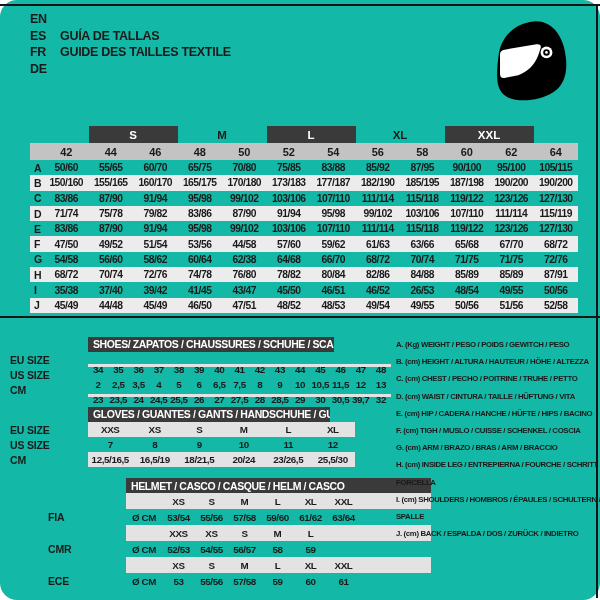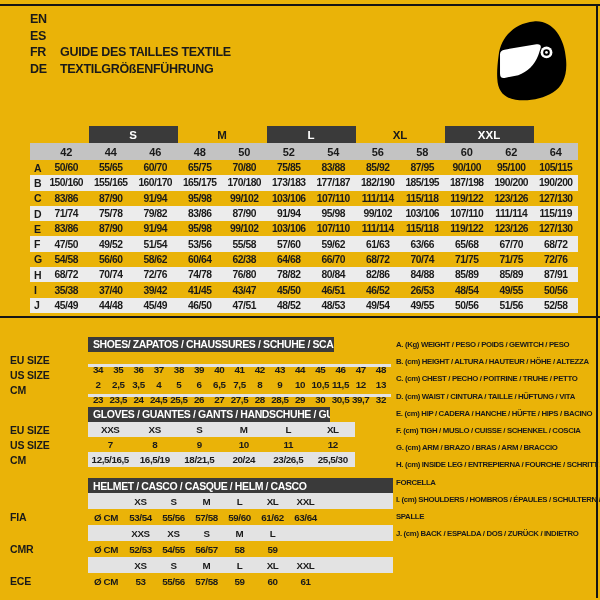--- a/index.html
+++ b/index.html
@@ -2,21 +2,21 @@
 <html><head>
 <meta charset="utf-8">
 <style>
   * { margin:0; padding:0; box-sizing:border-box; }
   html,body { width:600px; height:600px; }
   body {
     background:#fff; color:#1a1a1a;
     font-family:"Liberation Sans", sans-serif;
     position:relative; overflow:hidden;
   }
-  .page { position:absolute; inset:0; background:#eab308; }
+  .page { position:absolute; inset:0; background:#14b8a6;border-radius:17px; }
 
   .top-border { position:absolute; top:4px; left:0; width:600px; height:2px; background:#151515; }
   .right-border { position:absolute; top:4px; right:2px; width:2px; height:594px; background:#151515; }
 
   
   .lang-header { position:absolute; left:30px; top:11px; }
   .lang-row { display:flex; line-height:16.5px; }
   .lang-code, .lang-text { font-weight:bold; font-size:12.5px; letter-spacing:-0.3px; white-space:nowrap; }
   .lang-code { width:30px; }
 
@@ -34,21 +34,21 @@
   .stripe { background:#ececec; }
   .rlabel { font-size:10.5px; display:flex; align-items:center; padding-left:4px; }
   .tcell { font-size:10.3px; letter-spacing:-0.5px; display:flex; align-items:center; justify-content:center; white-space:nowrap; }
 
   .divider { position:absolute; top:316px; left:0; width:600px; height:1.5px; background:#151515; }
 
   
   .sub-section { position:absolute; left:0; width:600px; }
   #shoes-section  { top:337px; }
   #gloves-section { top:407px; }
-  #helmet-section { top:478px; }
+  #helmet-section { top:478px;padding-left:38px; }
   .sub-title-row { display:flex; height:15px; }
   .title-spacer { width:88px; }
   .sub-title { background:#3a3a3a; color:#fff; font-weight:bold; font-size:10.5px;
                line-height:15px; padding-left:5px; letter-spacing:-0.4px; white-space:nowrap; overflow:hidden; }
   #shoes-section .sub-title  { width:246px; }
   #gloves-section .sub-title { width:242px; }
   #helmet-section .sub-title { width:305px; height:16px; line-height:16px; }
   .subrow { display:flex; height:15px; }
   #helmet-section .subrow { height:16px; }
   .sublabel { width:88px; padding-left:10px; font-weight:bold; font-size:10.5px;
@@ -71,28 +71,28 @@
 <div class="page">
   <div class="top-border"></div>
   <div class="right-border"></div>
 
   <div class="lang-header" id="lang-header">
       <div class="lang-row">
         <div class="lang-code">EN</div>
       </div>
       <div class="lang-row">
         <div class="lang-code">ES</div>
+        <div class="lang-text">GUÍA DE TALLAS</div>
       </div>
       <div class="lang-row">
         <div class="lang-code">FR</div>
         <div class="lang-text">GUIDE DES TAILLES TEXTILE</div>
       </div>
       <div class="lang-row">
         <div class="lang-code">DE</div>
-        <div class="lang-text">TEXTILGRÖßENFÜHRUNG</div>
       </div>
     </div>
 
   <svg class="helmet-icon" width="82" height="88" viewBox="0 0 90 95" aria-hidden="true">
     <path fill="#000" d="M48 3 C 27 5, 12 20, 9.5 40 C 8 51, 7.5 59, 8 66 C 8.5 79, 15 87, 28 89
                          C 42 91, 58 88, 69 81 C 80 74, 85 62, 83.5 45 C 82 20, 68 1, 48 3 Z"></path>
     <path fill="#fff" d="M11 39 C 11 36, 13 34.5, 16 34 L 51 28 C 55 27.4, 56.5 29.5, 55.5 32.5
                          L 53 40 C 49 51, 41 58, 31 62 L 16 65 C 12.5 65.5, 11 63.5, 11 60 Z"></path>
     <circle cx="62" cy="37" r="6.5" fill="#fff"></circle>
     <circle cx="62" cy="37" r="3.6" fill="#000"></circle>
@@ -197,21 +197,21 @@
           <div class="tcell">119/122</div>
           <div class="tcell">123/126</div>
           <div class="tcell">127/130</div>
         </div>
         <div class="trow stripe">
           <div class="rlabel">F</div>
           <div class="tcell">47/50</div>
           <div class="tcell">49/52</div>
           <div class="tcell">51/54</div>
           <div class="tcell">53/56</div>
-          <div class="tcell">55/58</div>
+          <div class="tcell">44/58</div>
           <div class="tcell">57/60</div>
           <div class="tcell">59/62</div>
           <div class="tcell">61/63</div>
           <div class="tcell">63/66</div>
           <div class="tcell">65/68</div>
           <div class="tcell">67/70</div>
           <div class="tcell">68/72</div>
         </div>
         <div class="trow">
           <div class="rlabel">G</div>

